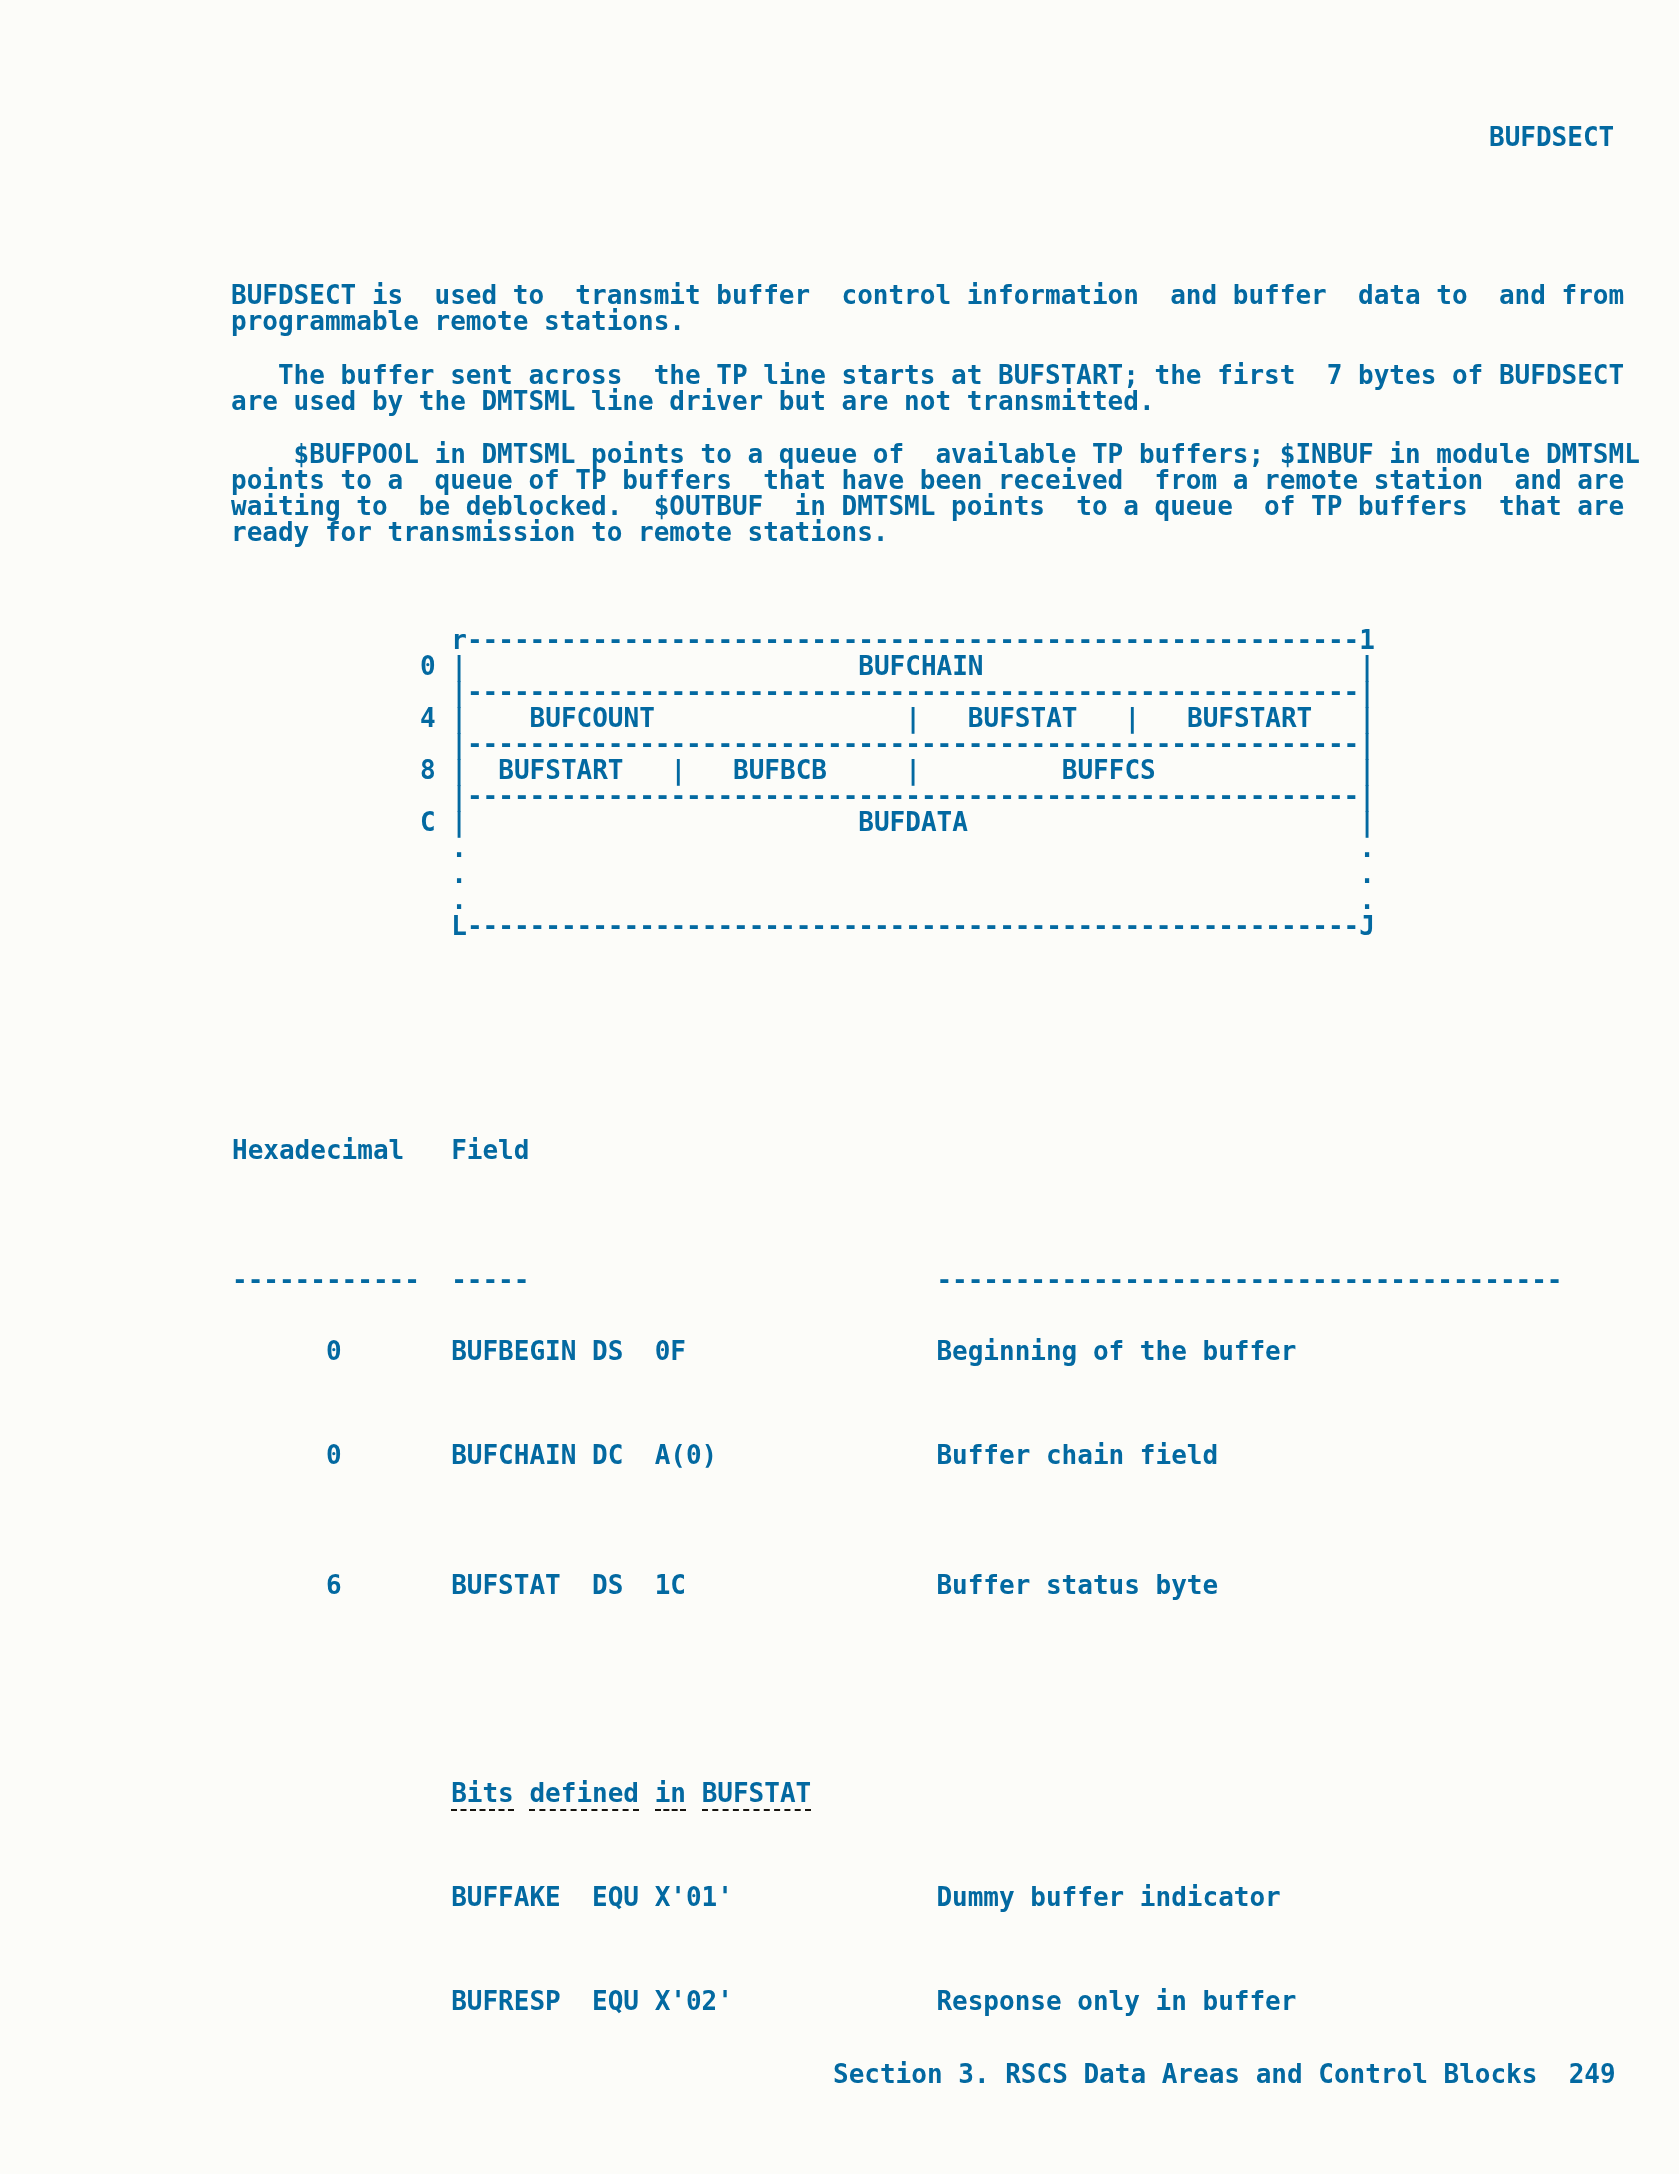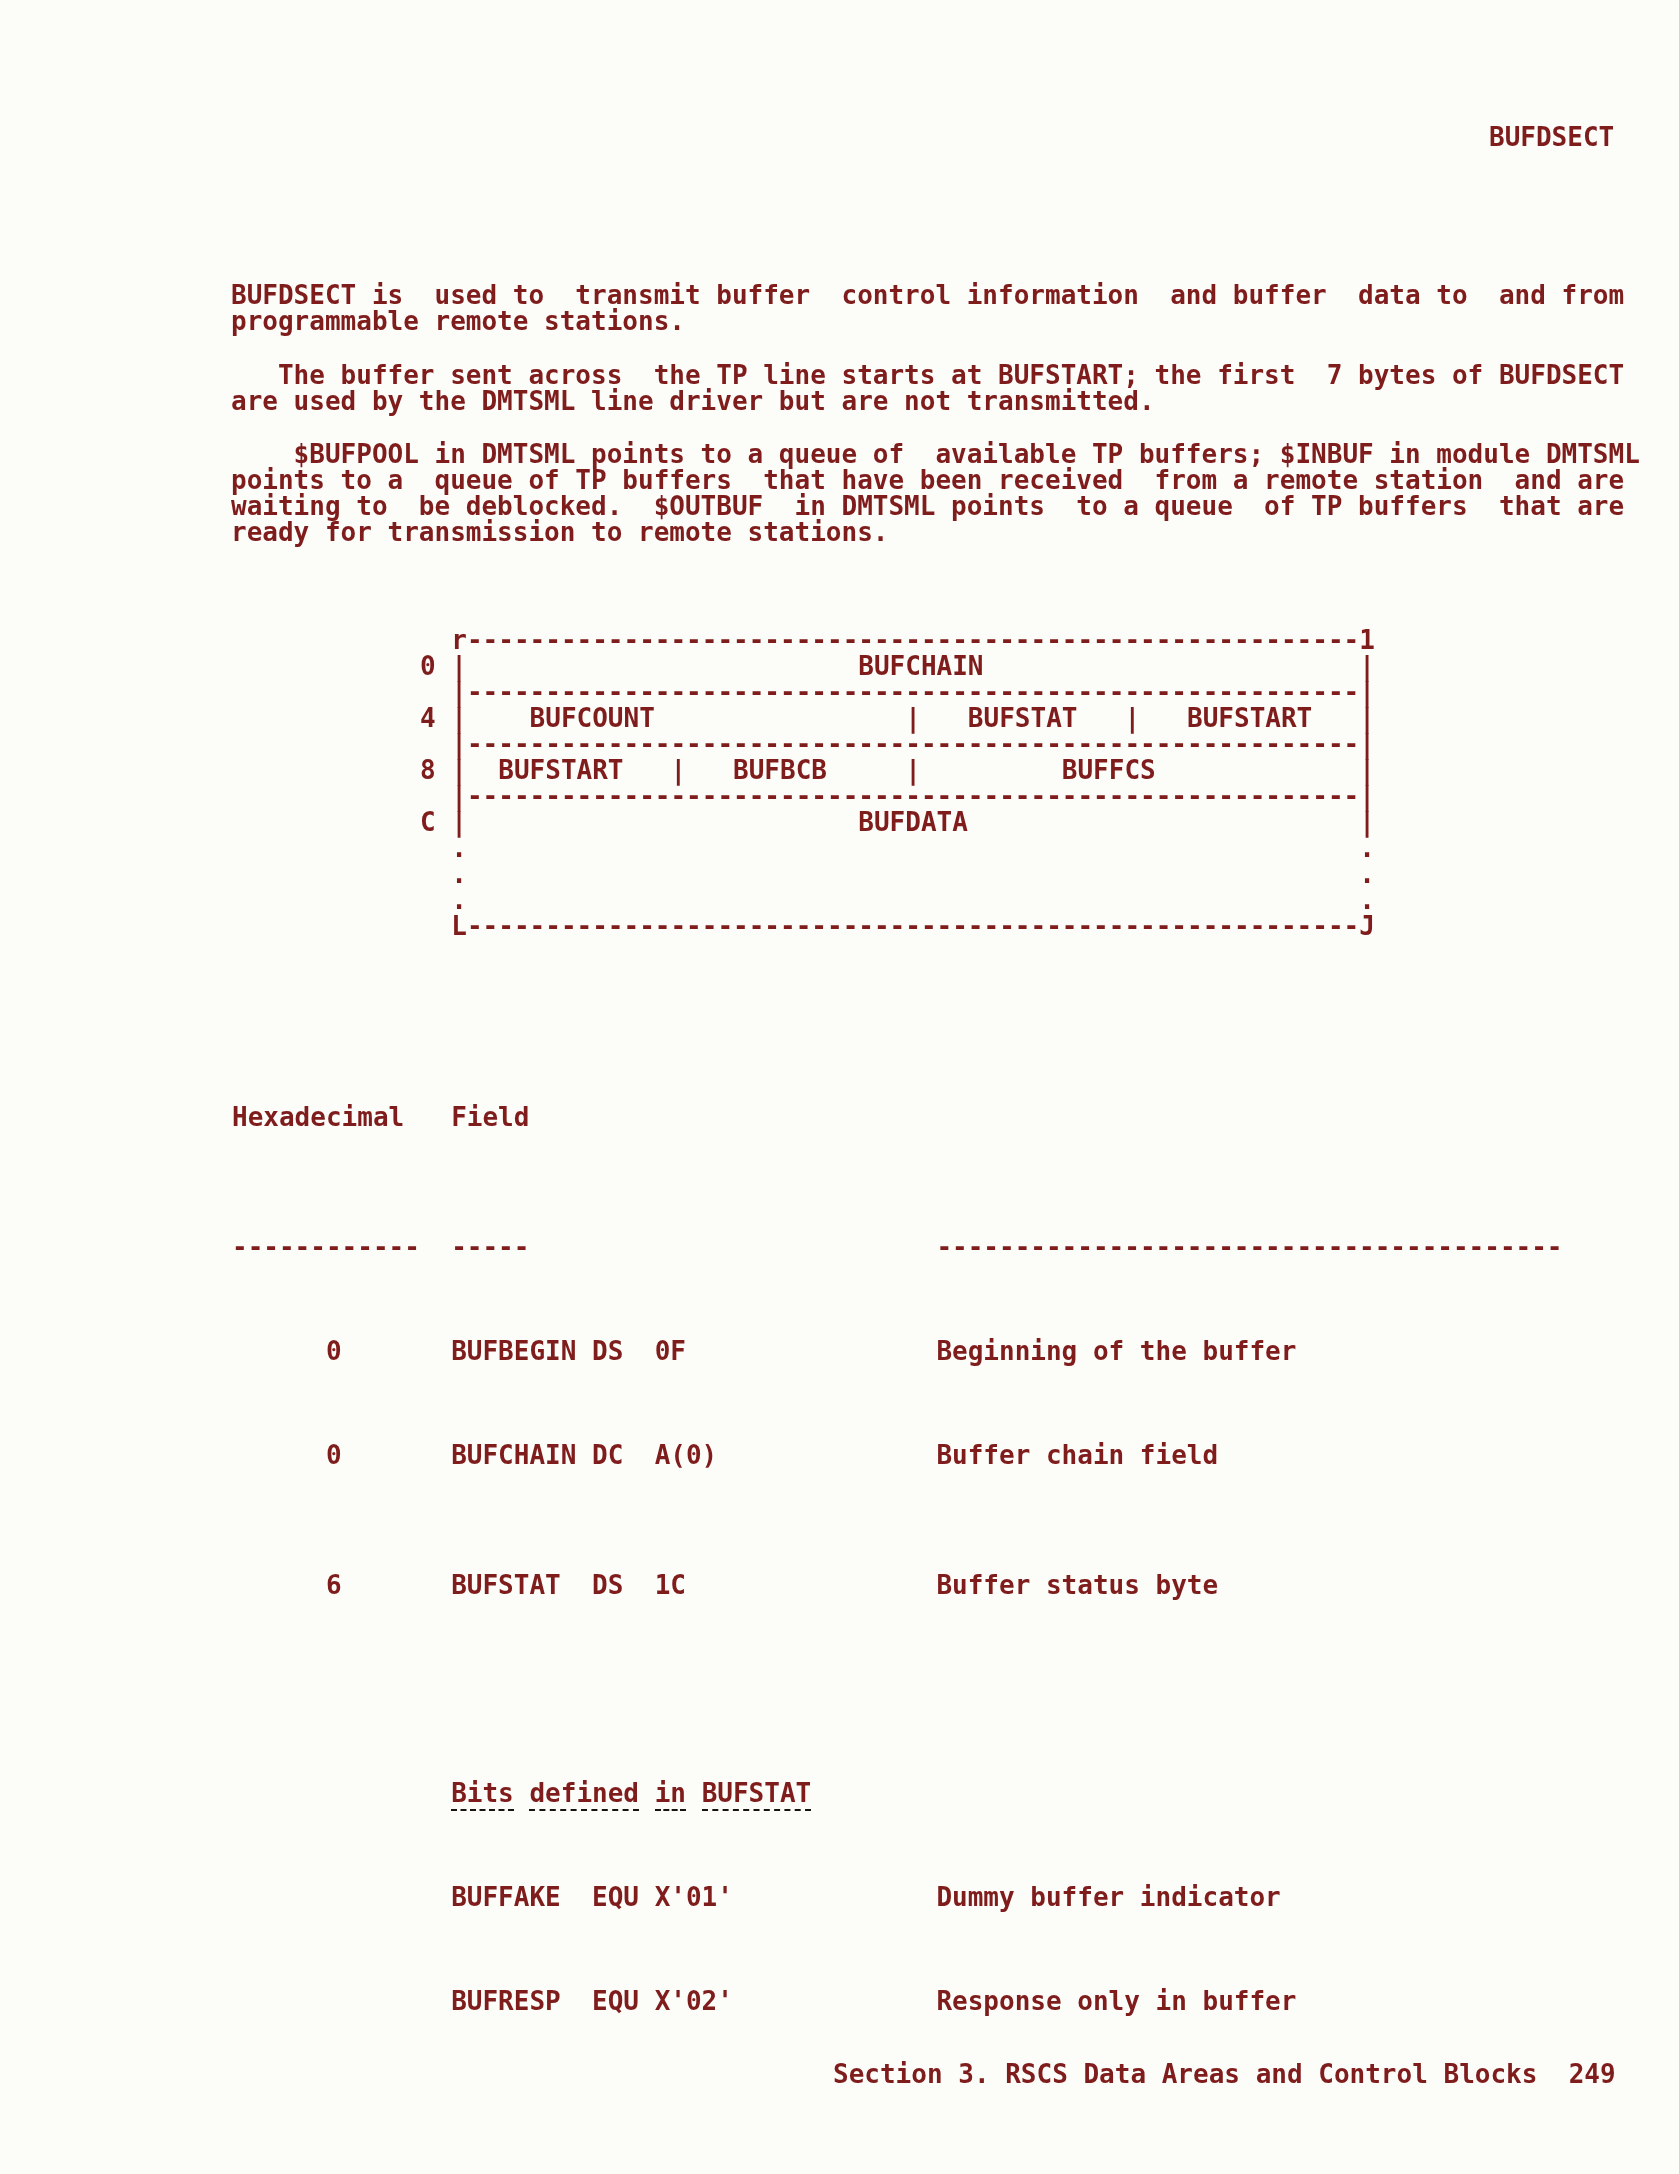--- a/index.html
+++ b/index.html
@@ -2,39 +2,39 @@
 <html style="font-size:15px"><head>
 <meta charset="utf-8">
 <style>
   html,body{margin:0;padding:0;background:#e8e6e0;}
   *{box-sizing:border-box;}
   .page{
     position:relative;
     width:1680px;height:2174px;
     margin:0 auto;
     background:#fcfcf9;
-    color:#7f1d1d;
+    color:#0369a1;
     font-family:"DejaVu Sans Mono","Liberation Mono",monospace;
     font-size:26px;
     line-height:26px;
     font-weight:700;
     overflow:hidden;
   }
   .abs{position:absolute;white-space:pre;}
   .running-head{top:124px;left:1489px;}
   .title{top:206px;left:231px;}
   .para1{top:282px;left:231px;}
   .para2{top:362px;left:231px;}
   .para3{top:441px;left:231px;}
   .diagram{top:627px;left:420px;margin:0;font:inherit;white-space:pre;}
   .fieldtable{top:1026px;left:232px;}
   .footer{top:2061px;left:833px;}
   .line{height:26px;white-space:pre;}
   .u{border-bottom:2.8px dashed #17140f;padding-bottom:0.9px;}
-  .c-h1{display:inline-block;width:14ch;}
+  .c-h1{display:inline-block;width:14ch;margin-top:33px;}
   .c-h2{display:inline-block;width:31ch;}
   .c-disp{display:inline-block;width:14ch;padding-left:6ch;}
   .c-name{display:inline-block;width:9ch;}
   .c-op{display:inline-block;width:4ch;}
   .c-opr{display:inline-block;width:18ch;}
   .bits-indent{padding-left:14ch;}
 </style>
 </head>
 <body>
 

